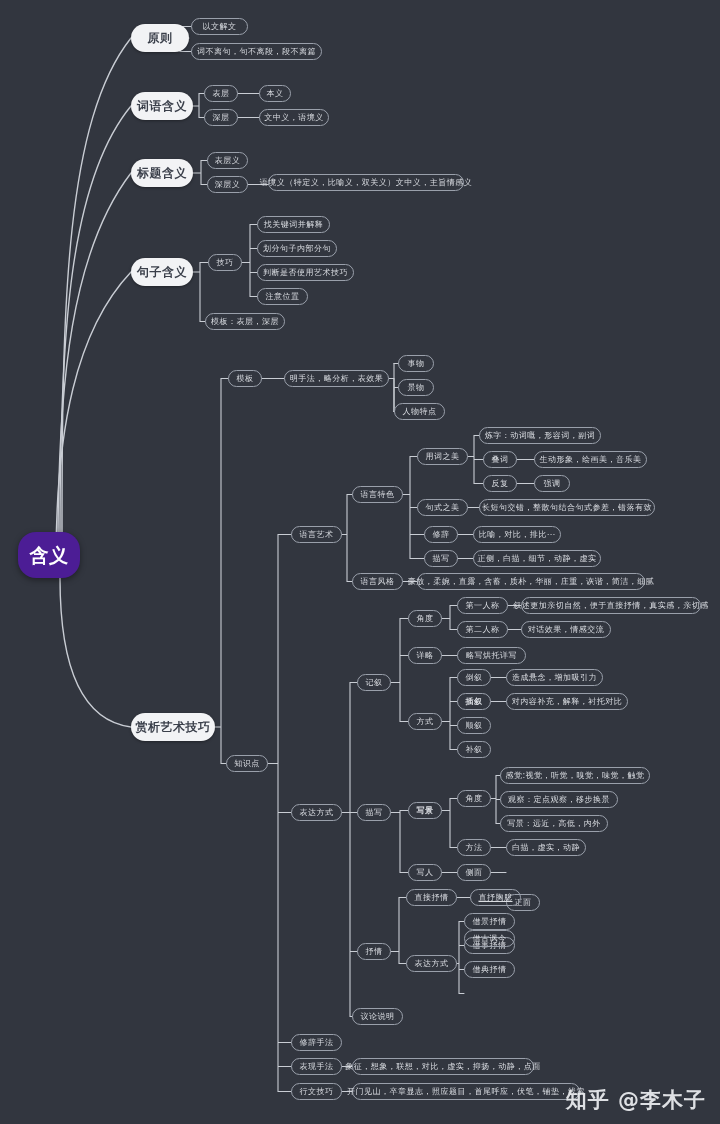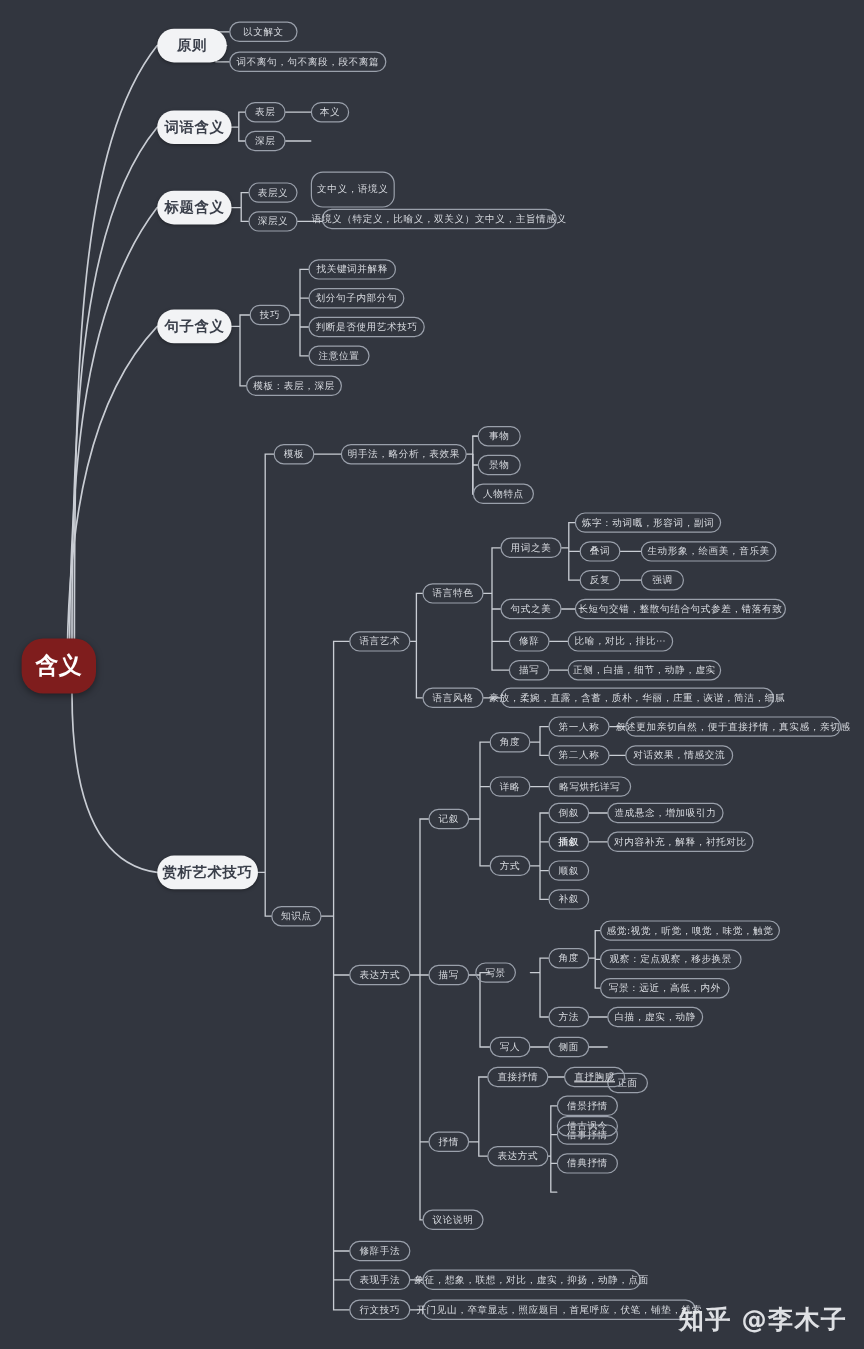--- a/index.html
+++ b/index.html
@@ -113,31 +113,31 @@
 
       <path d="M391,951.5 H399 V897.5 H406 M399,951.5 V963.5 H406"></path>
       <path d="M457,897.5 H470"></path>
       <path d="M457,963.5 H459 V921.5 H464 M459,963.5 V945.5 H464 M459,963.5 V969.5 H464 M459,969.5 V993.5 H464"></path>
 
       <path d="M342,1066.5 H352"></path>
       <path d="M342,1091.5 H352"></path>
     </g>
   </svg>
 
-  <div class="node root" style="left: 18px; top: 532px; width: 62px; height: 46px; font-size: 19px; background: #7f1d1d;">含义</div>
+  <div class="node root" style="left: 18px; top: 532px; width: 62px; height: 46px; font-size: 19px; background: #4c1d95;">含义</div>
 
   <div class="node lvl1" style="left: 131px; top: 24px; width: 58px; height: 28px; font-size: 12px;">原则</div>
   <div class="node leaf" style="left: 191px; top: 18px; width: 57px; height: 17px; font-size: 8px;">以文解文</div>
   <div class="node leaf" style="left: 191px; top: 43px; width: 131px; height: 17px; font-size: 8px;">词不离句，句不离段，段不离篇</div>
 
   <div class="node lvl1" style="left: 131px; top: 92px; width: 62px; height: 28px; font-size: 12px;">词语含义</div>
   <div class="node lvl2" style="left: 204px; top: 85px; width: 34px; height: 17px; font-size: 8px;">表层</div>
   <div class="node leaf" style="left: 259px; top: 85px; width: 32px; height: 17px; font-size: 8px;">本义</div>
   <div class="node lvl2" style="left: 204px; top: 109px; width: 34px; height: 17px; font-size: 8px;">深层</div>
-  <div class="node leaf" style="left: 259px; top: 109px; width: 70px; height: 30px; font-size: 8px; margin-top: 34px;">文中义，语境义</div>
+  <div class="node leaf" style="left: 259px; top: 109px; width: 70px; height: 17px; font-size: 8px;">文中义，语境义</div>
 
   <div class="node lvl1" style="left: 131px; top: 159px; width: 62px; height: 28px; font-size: 12px;">标题含义</div>
   <div class="node lvl2" style="left: 207px; top: 152px; width: 41px; height: 17px; font-size: 8px;">表层义</div>
   <div class="node lvl2" style="left: 207px; top: 176px; width: 41px; height: 17px; font-size: 8px;">深层义</div>
   <div class="node leaf" style="left: 268px; top: 174px; width: 196px; height: 17px; font-size: 8px;">语境义（特定义，比喻义，双关义）文中义，主旨情感义</div>
 
   <div class="node lvl1" style="left: 131px; top: 258px; width: 62px; height: 28px; font-size: 12px;">句子含义</div>
   <div class="node lvl2" style="left: 208px; top: 254px; width: 34px; height: 17px; font-size: 8px;">技巧</div>
   <div class="node leaf" style="left: 257px; top: 216px; width: 73px; height: 17px; font-size: 8px;">找关键词并解释</div>
   <div class="node leaf" style="left: 257px; top: 240px; width: 80px; height: 17px; font-size: 8px;">划分句子内部分句</div>
@@ -182,21 +182,21 @@
   <div class="node leaf" style="left: 457px; top: 647px; width: 69px; height: 17px; font-size: 8px;">略写烘托详写</div>
   <div class="node lvl3" style="left: 408px; top: 713px; width: 34px; height: 17px; font-size: 8px;">方式</div>
   <div class="node leaf" style="left: 457px; top: 669px; width: 34px; height: 17px; font-size: 8px;">倒叙</div>
   <div class="node leaf" style="left: 506px; top: 669px; width: 97px; height: 17px; font-size: 8px;">造成悬念，增加吸引力</div>
   <div class="node leaf" style="left: 457px; top: 693px; width: 34px; height: 17px; font-size: 8px; font-weight: bold;">插叙</div>
   <div class="node leaf" style="left: 506px; top: 693px; width: 122px; height: 17px; font-size: 8px;">对内容补充，解释，衬托对比</div>
   <div class="node leaf" style="left: 457px; top: 717px; width: 34px; height: 17px; font-size: 8px;">顺叙</div>
   <div class="node leaf" style="left: 457px; top: 741px; width: 34px; height: 17px; font-size: 8px;">补叙</div>
 
   <div class="node lvl3" style="left: 357px; top: 804px; width: 34px; height: 17px; font-size: 8px;">描写</div>
-  <div class="node lvl3" style="left: 396px; top: 802px; width: 34px; height: 17px; font-size: 8px;">写景</div>
+  <div class="node lvl3" style="left: 408px; top: 802px; width: 34px; height: 17px; font-size: 8px; font-weight: bold;">写景</div>
   <div class="node lvl3" style="left: 457px; top: 790px; width: 34px; height: 17px; font-size: 8px;">角度</div>
   <div class="node leaf" style="left: 500px; top: 767px; width: 150px; height: 17px; font-size: 8px;">感觉:视觉，听觉，嗅觉，味觉，触觉</div>
   <div class="node leaf" style="left: 500px; top: 791px; width: 118px; height: 17px; font-size: 8px;">观察：定点观察，移步换景</div>
   <div class="node leaf" style="left: 500px; top: 815px; width: 108px; height: 17px; font-size: 8px;">写景：远近，高低，内外</div>
   <div class="node lvl3" style="left: 457px; top: 839px; width: 34px; height: 17px; font-size: 8px;">方法</div>
   <div class="node leaf" style="left: 506px; top: 839px; width: 80px; height: 17px; font-size: 8px;">白描，虚实，动静</div>
   <div class="node lvl3" style="left: 408px; top: 864px; width: 34px; height: 17px; font-size: 8px;">写人</div>
   <div class="node lvl3" style="left: 457px; top: 864px; width: 34px; height: 17px; font-size: 8px;">侧面</div>
   <div class="node leaf" style="left: 506px; top: 864px; width: 34px; height: 17px; font-size: 8px; margin-top: 30px;">正面</div>
 

